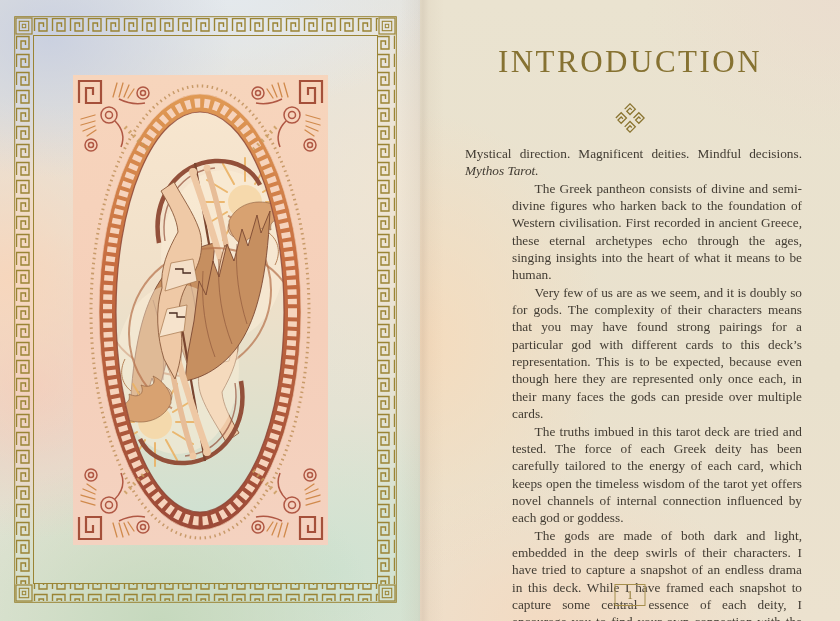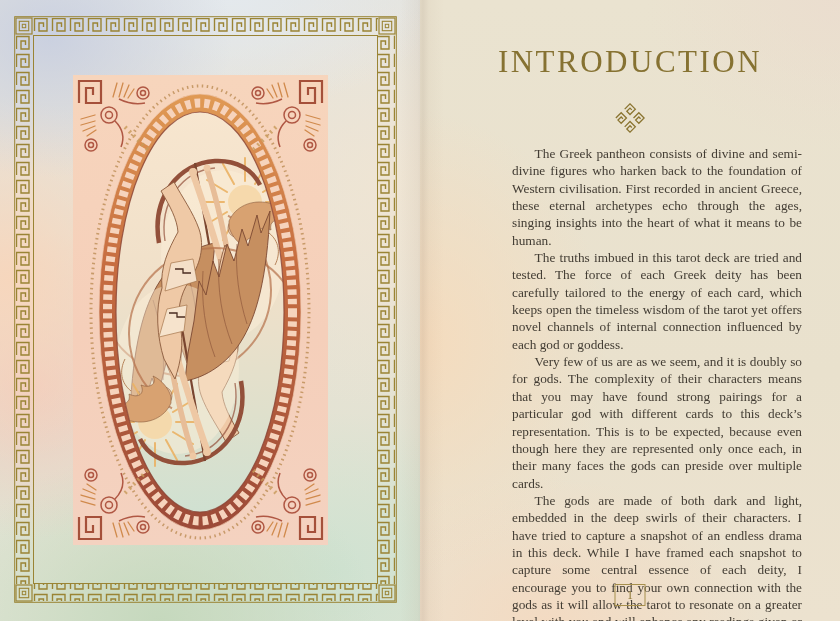--- a/index.html
+++ b/index.html
@@ -187,23 +187,24 @@
     <svg class="ornament" width="30" height="30" viewBox="0 0 30 30">
       <g transform="rotate(45 15 15)" stroke="#8a7430" stroke-width="1.3" fill="none">
         <path d="M5 12.5 V5 H12.5 V12.5 H8 V8 H10.5"></path>
         <path d="M17.5 12.5 V5 H25 V12.5 H20.5 V8 H23"></path>
         <path d="M5 25 V17.5 H12.5 V25 H8 V20.5 H10.5"></path>
         <path d="M17.5 25 V17.5 H25 V25 H20.5 V20.5 H23"></path>
       </g>
     </svg>
 
     <div class="text-col">
+      <p class="first"><span>Mystical direction. Magnificent deities. Mindful decisions. </span><em>Mythos Tarot.</em></p>
       <p class="indent">The Greek pantheon consists of divine and semi-divine figures who harken back to the foundation of Western civilisation. First recorded in ancient Greece, these eternal archetypes echo through the ages, singing insights into the heart of what it means to be human.</p>
+      <p class="indent">Very few of us are as we seem, and it is doubly so for gods. The complexity of their characters means that you may have found strong pairings for a particular god with different cards to this deck’s representation. This is to be expected, because even though here they are represented only once each, in their many faces the gods can preside over multiple cards.</p>
       <p class="indent">The truths imbued in this tarot deck are tried and tested. The force of each Greek deity has been carefully tailored to the energy of each card, which keeps open the timeless wisdom of the tarot yet offers novel channels of internal connection influenced by each god or goddess.</p>
-      <p class="indent">Very few of us are as we seem, and it is doubly so for gods. The complexity of their characters means that you may have found strong pairings for a particular god with different cards to this deck’s representation. This is to be expected, because even though here they are represented only once each, in their many faces the gods can preside over multiple cards.</p>
       <p class="indent">The gods are made of both dark and light, embedded in the deep swirls of their characters. I have tried to capture a snapshot of an endless drama in this deck. While I have framed each snapshot to capture some central essence of each deity, I encourage you to find your own connection with the gods as it will allow the tarot to resonate on a greater level with you and will enhance any readings given or received.</p>
       <p class="indent">If you do dive into historical texts to explore some of these venerable stories you may discover the contradictions inherent in Grecian texts. Many of them are a product of the time, a side-effect of the audience</p>
     </div>
 
     <div class="page-number">1</div>
   </div>
 
   <div class="gutter"></div>
 </div>
 

